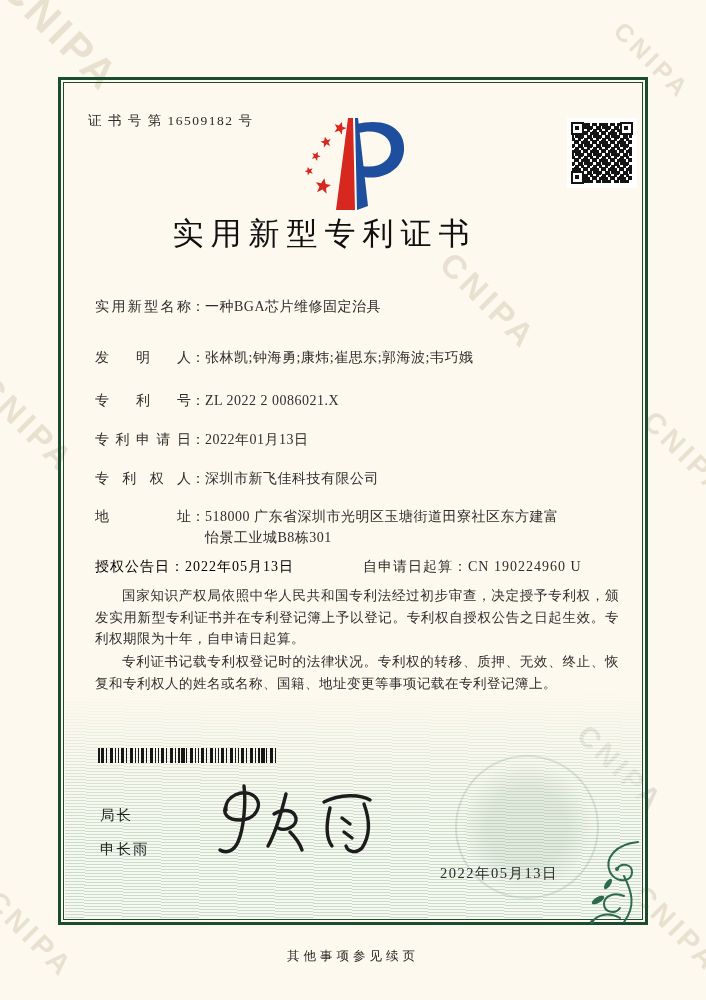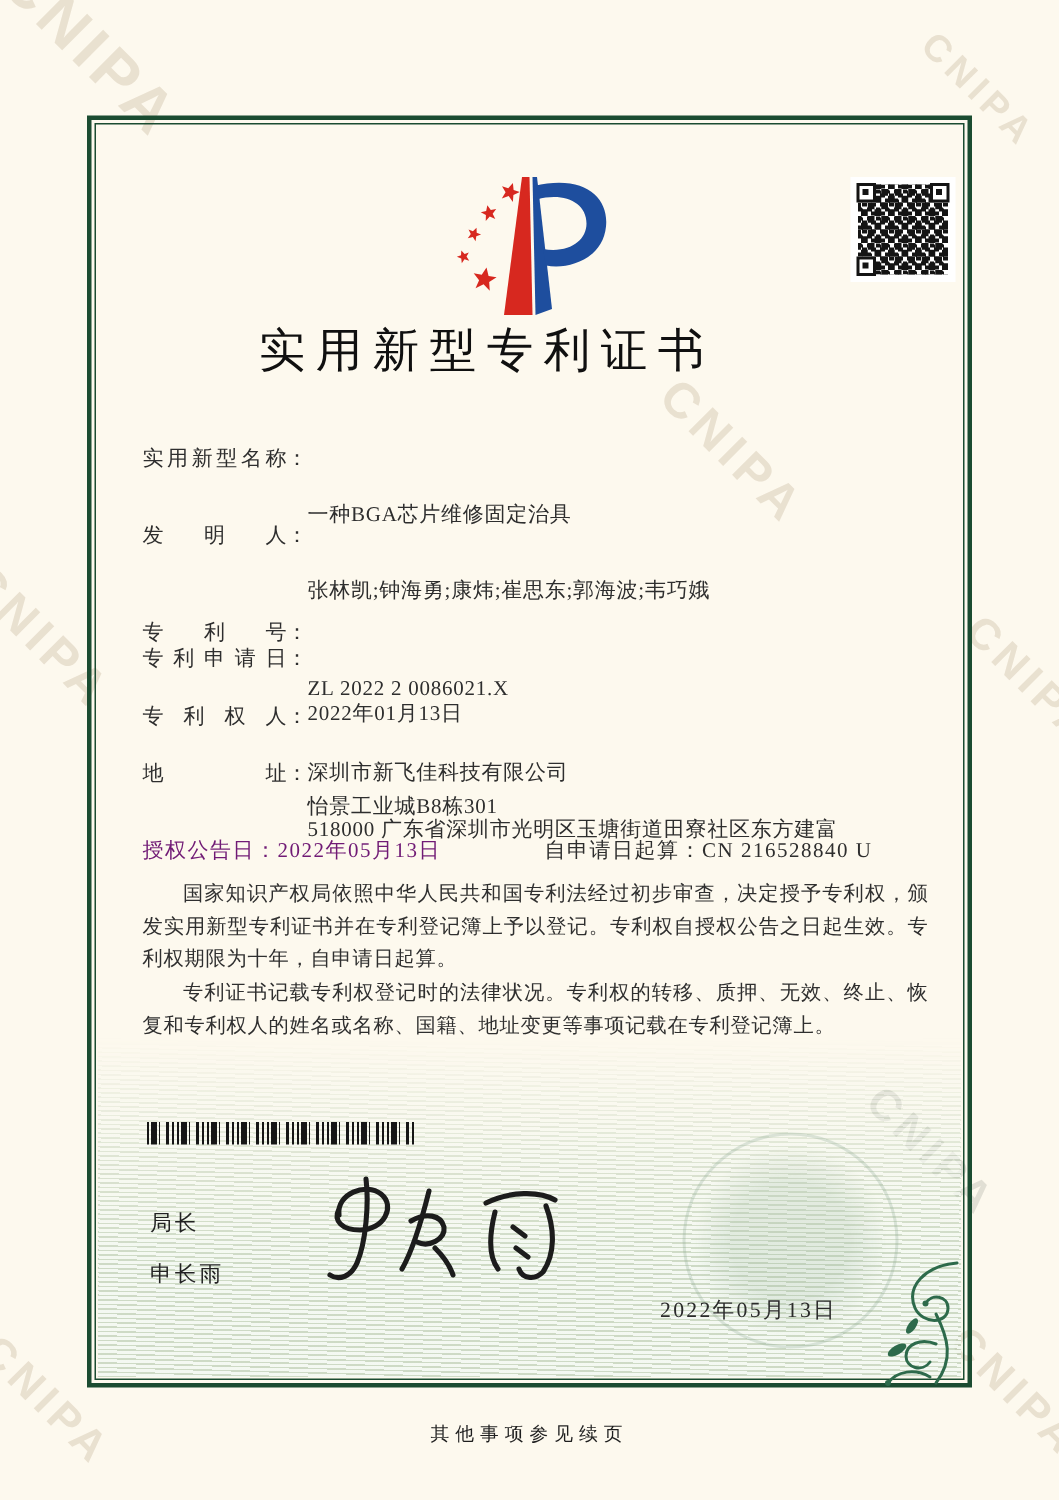--- a/index.html
+++ b/index.html
@@ -32,23 +32,23 @@
   .finder::after{content:"";position:absolute;left:2px;top:2px;width:4px;height:4px;background:#141414;}
   .finder.tl{left:-1px;top:-1px;} .finder.tr{right:-1px;top:-1px;} .finder.bl{left:-1px;bottom:-1px;}
 
   .title{position:absolute;left:58px;top:213px;width:533px;text-align:center;
          font-size:31px;font-weight:normal;color:#101010;letter-spacing:7px;}
 
   
   .row{position:absolute;left:95px;width:535px;font-size:14px;color:#2e2e2e;line-height:20px;}
   .lbl{display:inline-block;width:96px;text-align:justify;text-align-last:justify;vertical-align:top;}
   .colon{display:inline-block;width:14px;vertical-align:top;}
-  .val{display:inline-block;letter-spacing:0.5px;vertical-align:top;max-width:410px;margin-top:37px;}
+  .val{display:inline-block;letter-spacing:0.5px;vertical-align:top;max-width:410px;}
   .addr2{position:absolute;left:205px;top:529px;font-size:14px;color:#2e2e2e;letter-spacing:0.5px;}
-  .grant-left{position:absolute;left:95px;top:558px;font-size:14px;color:#701a75;letter-spacing:1px;}
+  .grant-left{position:absolute;left:95px;top:558px;font-size:14px;color:#000000;letter-spacing:1px;}
   .grant-right{position:absolute;left:363px;top:558px;font-size:14px;color:#2e2e2e;letter-spacing:1px;}
 
   
   .para{position:absolute;left:95px;width:524px;font-size:13.5px;line-height:21.5px;
         color:#2f2f2f;text-align:justify;text-indent:2em;letter-spacing:0.5px;}
 
   
   .barcode{position:absolute;left:98px;top:748px;width:178px;height:15px;
       background:repeating-linear-gradient(90deg,
         #161616 0 1.5px, transparent 1.5px 3px,
@@ -81,20 +81,21 @@
   <span class="wm" style="left:632px;top:438px;font-size:29px;">CNIPA</span>
   <span class="wm" style="left:566px;top:752px;font-size:29px;color:rgba(168,168,158,0.32);">CNIPA</span>
   <span class="wm" style="left:-24px;top:918px;font-size:29px;">CNIPA</span>
   <span class="wm" style="left:622px;top:912px;font-size:29px;">CNIPA</span>
 
   <div class="frame">
     <div class="frame-inner"></div>
     <div class="green-band"></div>
   </div>
 
+  <div class="cert-no">证 书 号 第 16509182 号</div>
 
   <div class="logo">
     <svg width="120" height="98" viewBox="0 0 120 98">
       <defs>
         <path id="st" d="M0,-5 L1.5,-1.6 5,-1.6 2.2,0.9 3.1,4.6 0,2.3 -3.1,4.6 -2.2,0.9 -5,-1.6 -1.5,-1.6 Z" fill="#d7281f"></path>
       </defs>
       <polygon points="56,2 61,2 63,94 44,94" fill="#d7281f"></polygon>
       <polygon points="63,2 66,2 76,90 65,94" fill="#1e4e9e"></polygon>
       <path d="M64,8 C98,0 114,16 112,35 C110,56 88,64 72,61 L70,50 C88,53 99,44 99,33 C99,19 84,12 66,17 Z" fill="#1e4e9e"></path>
       <use href="#st" transform="translate(48,12) scale(1.25) rotate(18)"></use>
@@ -114,39 +115,39 @@
   </div>
 
   <div class="title">实用新型专利证书</div>
 
   <div class="row" style="top:297px;">
     <span class="lbl">实用新型名称</span><span class="colon">：</span><span class="val">一种BGA芯片维修固定治具</span>
   </div>
   <div class="row" style="top:348px;">
     <span class="lbl">发明人</span><span class="colon">：</span><span class="val">张林凯;钟海勇;康炜;崔思东;郭海波;韦巧娥</span>
   </div>
-  <div class="row" style="top:413px;">
+  <div class="row" style="top:391px;">
     <span class="lbl">专利号</span><span class="colon">：</span><span class="val">ZL 2022 2 0086021.X</span>
   </div>
   <div class="row" style="top:430px;">
     <span class="lbl">专利申请日</span><span class="colon">：</span><span class="val">2022年01月13日</span>
   </div>
   <div class="row" style="top:469px;">
     <span class="lbl">专利权人</span><span class="colon">：</span><span class="val">深圳市新飞佳科技有限公司</span>
   </div>
   <div class="row" style="top:507px;">
     <span class="lbl">地址</span><span class="colon">：</span><span class="val">518000 广东省深圳市光明区玉塘街道田寮社区东方建富</span>
   </div>
   <div class="addr2">怡景工业城B8栋301</div>
 
   <div class="grant-left">
     <span>授权公告日</span><span>：</span><span>2022年05月13日</span>
   </div>
   <div class="grant-right">
-    <span>自申请日起算</span><span>：</span><span>CN 216528840 U</span>
+    <span>自申请日起算</span><span>：</span><span>CN 190224960 U</span>
   </div>
 
   <div class="para" style="top:585px;">国家知识产权局依照中华人民共和国专利法经过初步审查，决定授予专利权，颁发实用新型专利证书并在专利登记簿上予以登记。专利权自授权公告之日起生效。专利权期限为十年，自申请日起算。</div>
   <div class="para" style="top:651px;">专利证书记载专利权登记时的法律状况。专利权的转移、质押、无效、终止、恢复和专利权人的姓名或名称、国籍、地址变更等事项记载在专利登记簿上。</div>
 
   <div class="barcode"></div>
 
   <div class="emblem"></div>
 
   <div class="director-title">局长</div>

